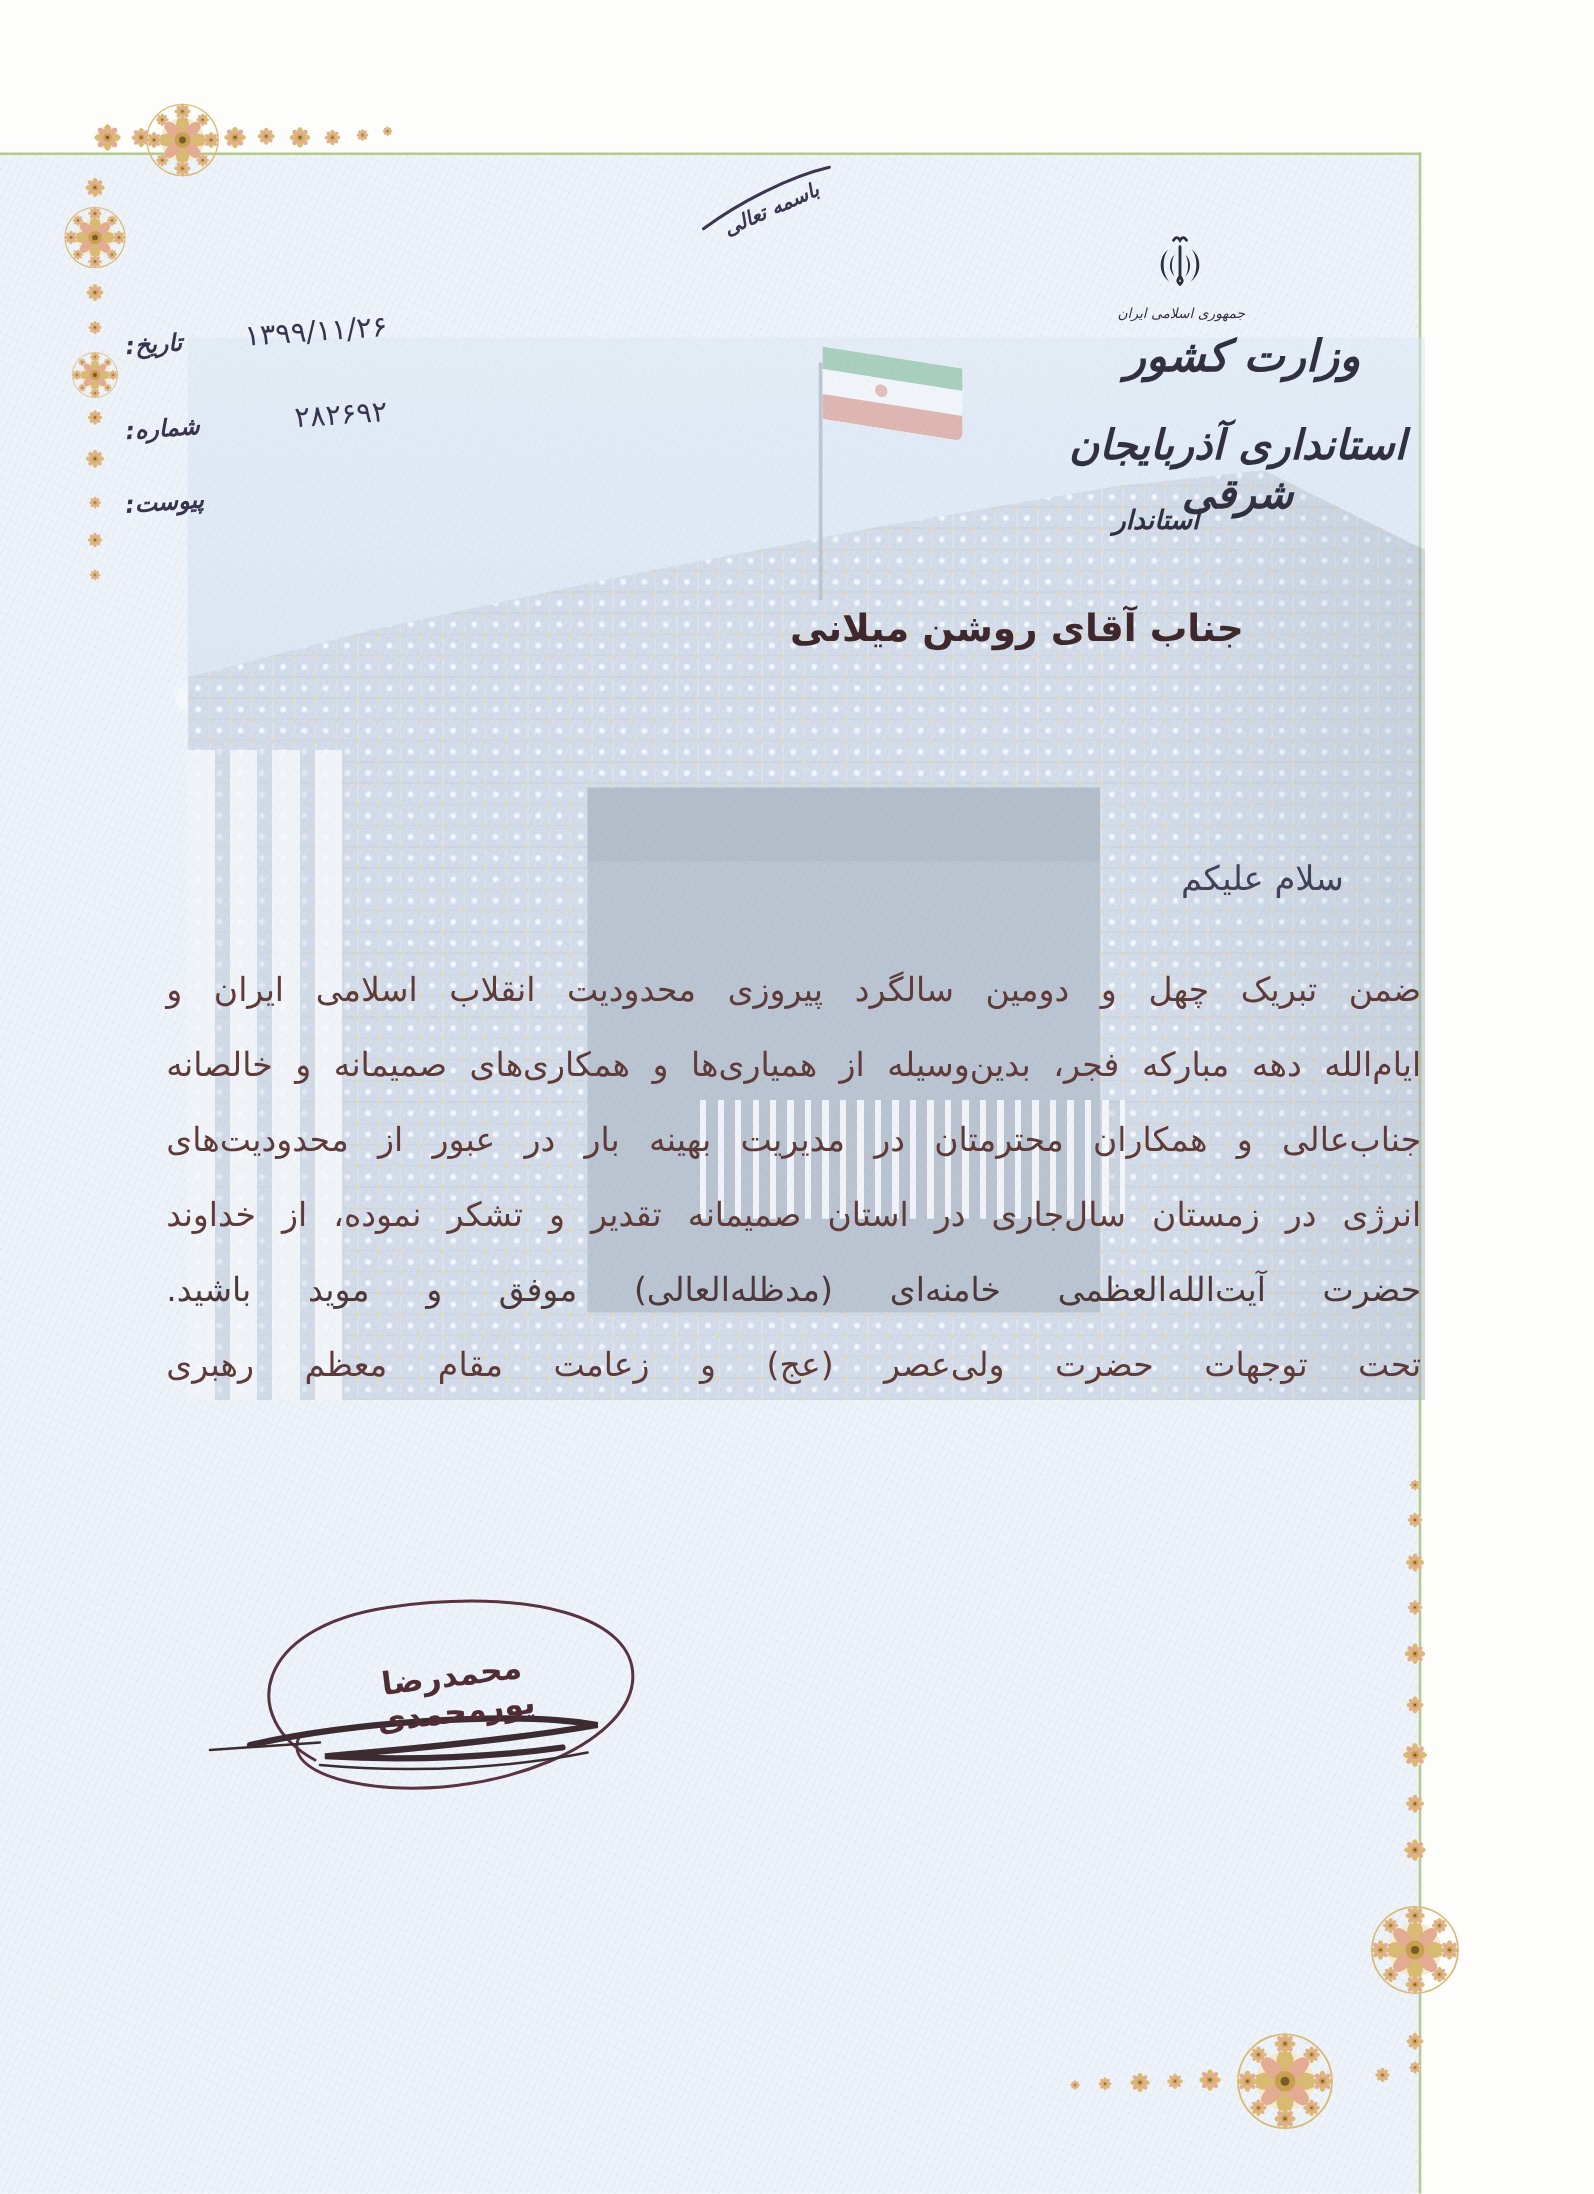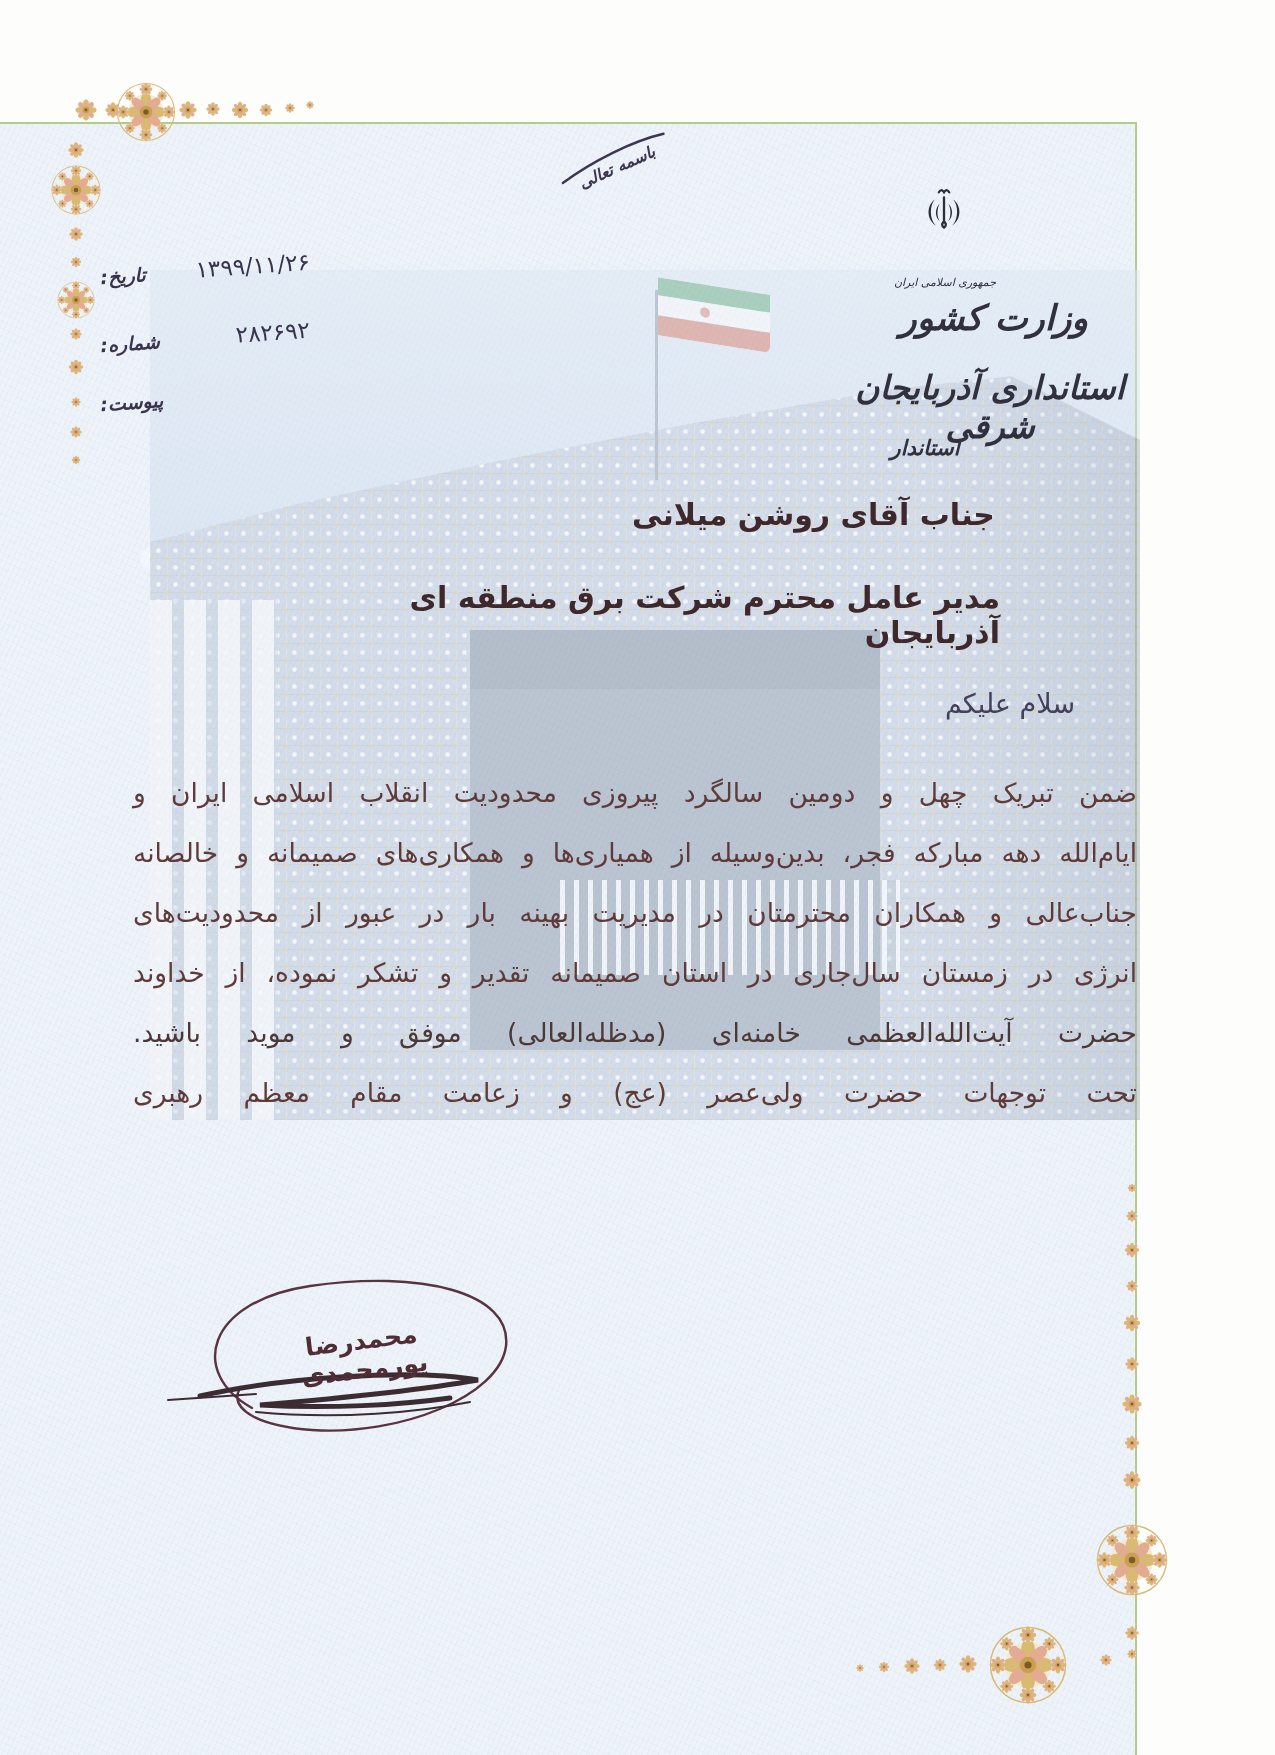--- a/index.html
+++ b/index.html
@@ -48,35 +48,35 @@
   .wm-flag .w{height:20px;background:#f6f8fa;position:relative;}
   .wm-flag .w i{position:absolute;left:42px;top:5px;width:10px;height:10px;border-radius:50%;background:var(--flag_red,#cd6a59);opacity:.8;}
   .wm-flag .r{height:20px;background:var(--flag_red,#cd6a59);opacity:.9;}
   
   .orn{position:absolute;pointer-events:none;}
   
   .fa{direction:rtl;unicode-bidi:isolate;}
   .bismillah{position:absolute;left:540px;top:148px;width:150px;transform:rotate(-24deg);
     color:#3c3650;font-size:16px;font-weight:bold;font-style:italic;text-align:center;}
   .bismillah svg{display:block;margin:0 auto -6px auto;}
-  .hdr{position:absolute;text-align:center;color:var(--heading_ink,#30303f);margin-top:32px;}
+  .hdr{position:absolute;text-align:center;color:var(--heading_ink,#30303f);}
   .hdr-caption{left:855px;top:244px;width:180px;font-size:11px;font-style:italic;}
   .hdr-ministry{left:874px;top:266px;width:240px;font-size:35px;font-weight:bold;font-style:italic;}
   .hdr-org{left:845px;top:336px;width:290px;font-size:33px;font-weight:bold;font-style:italic;}
   .hdr-governor{left:855px;top:404px;width:140px;font-size:21px;font-weight:bold;font-style:italic;}
   .emblem{position:absolute;left:919px;top:186px;}
   .meta-row{position:absolute;left:100px;width:210px;display:flex;flex-direction:row-reverse;
     justify-content:space-between;align-items:baseline;transform:rotate(-4deg);
     color:var(--meta_ink,#39344e);}
   .meta-label{font-size:19px;font-weight:bold;font-style:italic;}
   .meta-value{font-size:23px;}
   .row-date{top:256px;}
   .row-number{top:324px;}
   .row-attachment{top:386px;}
-  .recipient1{position:absolute;left:335px;top:497px;width:660px;text-align:right;
+  .recipient1{position:absolute;left:335px;top:486px;width:660px;text-align:right;
     font-size:30px;font-weight:bold;color:var(--recipient_ink,#3f282c);}
   .recipient2{position:absolute;left:298px;top:580px;width:702px;text-align:right;
     font-size:30px;font-weight:bold;color:var(--recipient_ink,#3f282c);}
   .salutation{position:absolute;left:775px;top:688px;width:300px;text-align:right;
     font-size:27px;color:var(--salutation_ink,#43405a);}
   .body-block{position:absolute;left:133px;top:763px;width:1004px;color:var(--body_ink,#5e3a38);}
   .body-line{height:60px;line-height:60px;font-size:26.5px;text-align:justify;text-align-last:justify;text-justify:inter-word;}
   .body-line:nth-child(5){color:#4c3838;}
   .body-line:nth-child(7){color:#3c3134;text-align:right;text-align-last:right;}
   .sig-svg{position:absolute;left:160px;top:1262px;}
@@ -216,21 +216,20 @@
   <div class="meta-row row-number fa">
     <span class="meta-label">شماره:</span>
     <span class="meta-value">۲۸۲۶۹۲</span>
   </div>
   <div class="meta-row row-attachment fa">
     <span class="meta-label">پیوست:</span>
     <span class="meta-value"></span>
   </div>
 
   <div class="recipient1 fa">جناب آقای روشن میلانی</div>
-  <div class="recipient2 fa">مدیر عامل محترم شرکت برق منطقه ای آذربایجان</div>
   <div class="salutation fa">سلام علیکم</div>
 
   <div class="body-block fa">
     <div class="body-line">ضمن تبریک چهل و دومین سالگرد پیروزی محدودیت انقلاب اسلامی ایران و</div>
     <div class="body-line">ایام‌الله دهه مبارکه فجر، بدین‌وسیله از همیاری‌ها و همکاری‌های صمیمانه و خالصانه</div>
     <div class="body-line">جناب‌عالی و همکاران محترمتان در مدیریت بهینه بار در عبور از محدودیت‌های</div>
     <div class="body-line">انرژی در زمستان سال‌جاری در استان صمیمانه تقدیر و تشکر نموده، از خداوند</div>
     <div class="body-line">حضرت آیت‌الله‌العظمی خامنه‌ای (مدظله‌العالی) موفق و موید باشید.</div>
     <div class="body-line">تحت توجهات حضرت ولی‌عصر (عج) و زعامت مقام معظم رهبری</div>
   </div>

